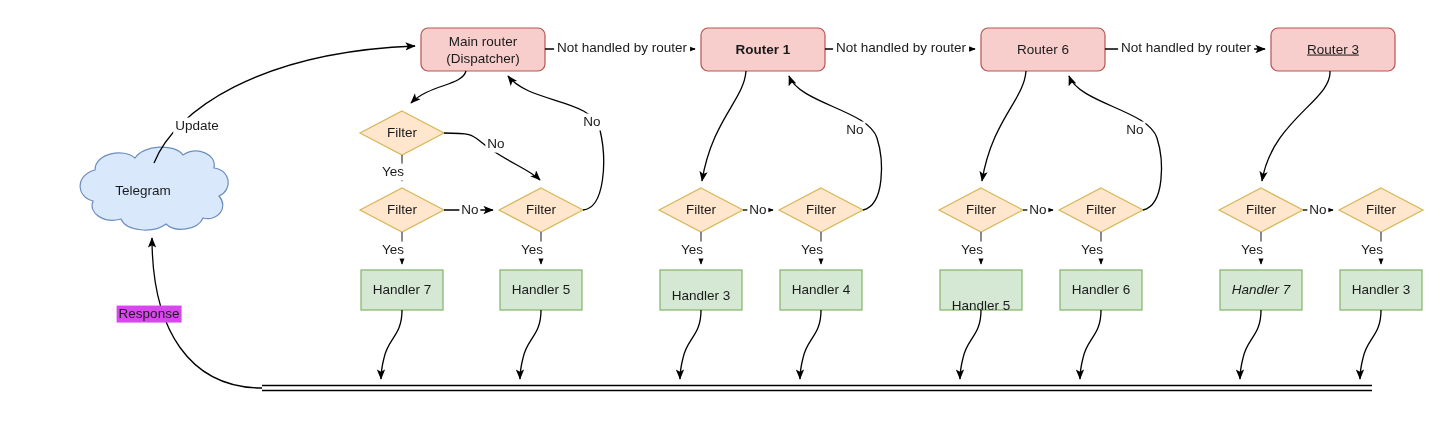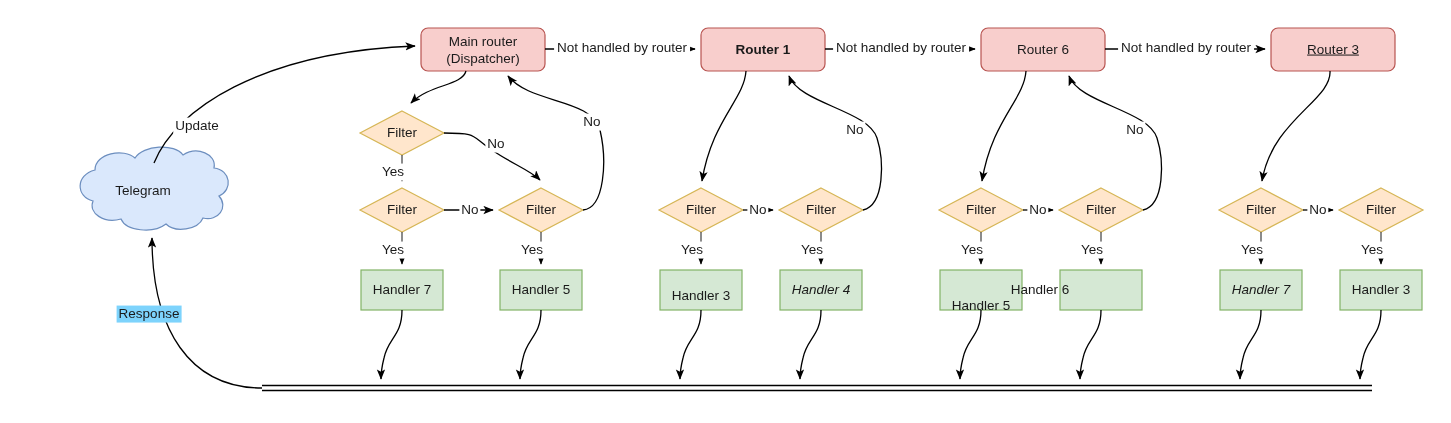--- a/index.html
+++ b/index.html
@@ -166,28 +166,28 @@
   <div class="lbl" style="left:701px;top:210px;">Filter</div>
   <div class="lbl" style="left:821px;top:210px;">Filter</div>
   <div class="lbl" style="left:981px;top:210px;">Filter</div>
   <div class="lbl" style="left:1101px;top:210px;">Filter</div>
   <div class="lbl" style="left:1261px;top:210px;">Filter</div>
   <div class="lbl" style="left:1381px;top:210px;">Filter</div>
 
   <div class="lbl" style="left:402px;top:290px;">Handler 7</div>
   <div class="lbl" style="left:541px;top:290px;">Handler 5</div>
   <div class="lbl" style="left:701px;top:296px;">Handler 3</div>
-  <div class="lbl" style="left:821px;top:290px;font-style:italic;">Handler 4</div>
+  <div class="lbl" style="left:821px;top:290px;">Handler 4</div>
   <div class="lbl" style="left:981px;top:290px;margin-top:16px;">Handler 5</div>
-  <div class="lbl" style="left:1040px;top:290px;">Handler 6</div>
+  <div class="lbl" style="left:1101px;top:290px;">Handler 6</div>
   <div class="lbl" style="left:1261px;top:290px;font-style:italic;">Handler 7</div>
   <div class="lbl" style="left:1381px;top:290px;">Handler 3</div>
 
   <div class="lbl" style="left:197px;top:82px;background:#fff;padding:0 2px;margin-top:44px;">Update</div>
-  <div class="lbl" style="left:149px;top:314px;background:#7dd3fc;padding:0 2px;">Response</div>
+  <div class="lbl" style="left:149px;top:314px;background:#d946ef;padding:0 2px;">Response</div>
 
   <div class="lbl" style="left:622px;top:48px;background:#fff;padding:0 3px;">Not handled by router</div>
   <div class="lbl" style="left:901px;top:48px;background:#fff;padding:0 3px;">Not handled by router</div>
   <div class="lbl" style="left:1186px;top:48px;background:#fff;padding:0 3px;">Not handled by router</div>
 
   <div class="lbl" style="left:393px;top:172px;background:#fff;padding:0 2px;">Yes</div>
   <div class="lbl" style="left:393px;top:250px;background:#fff;padding:0 2px;">Yes</div>
   <div class="lbl" style="left:532px;top:250px;background:#fff;padding:0 2px;">Yes</div>
   <div class="lbl" style="left:692px;top:250px;background:#fff;padding:0 2px;">Yes</div>
   <div class="lbl" style="left:812px;top:250px;background:#fff;padding:0 2px;">Yes</div>

